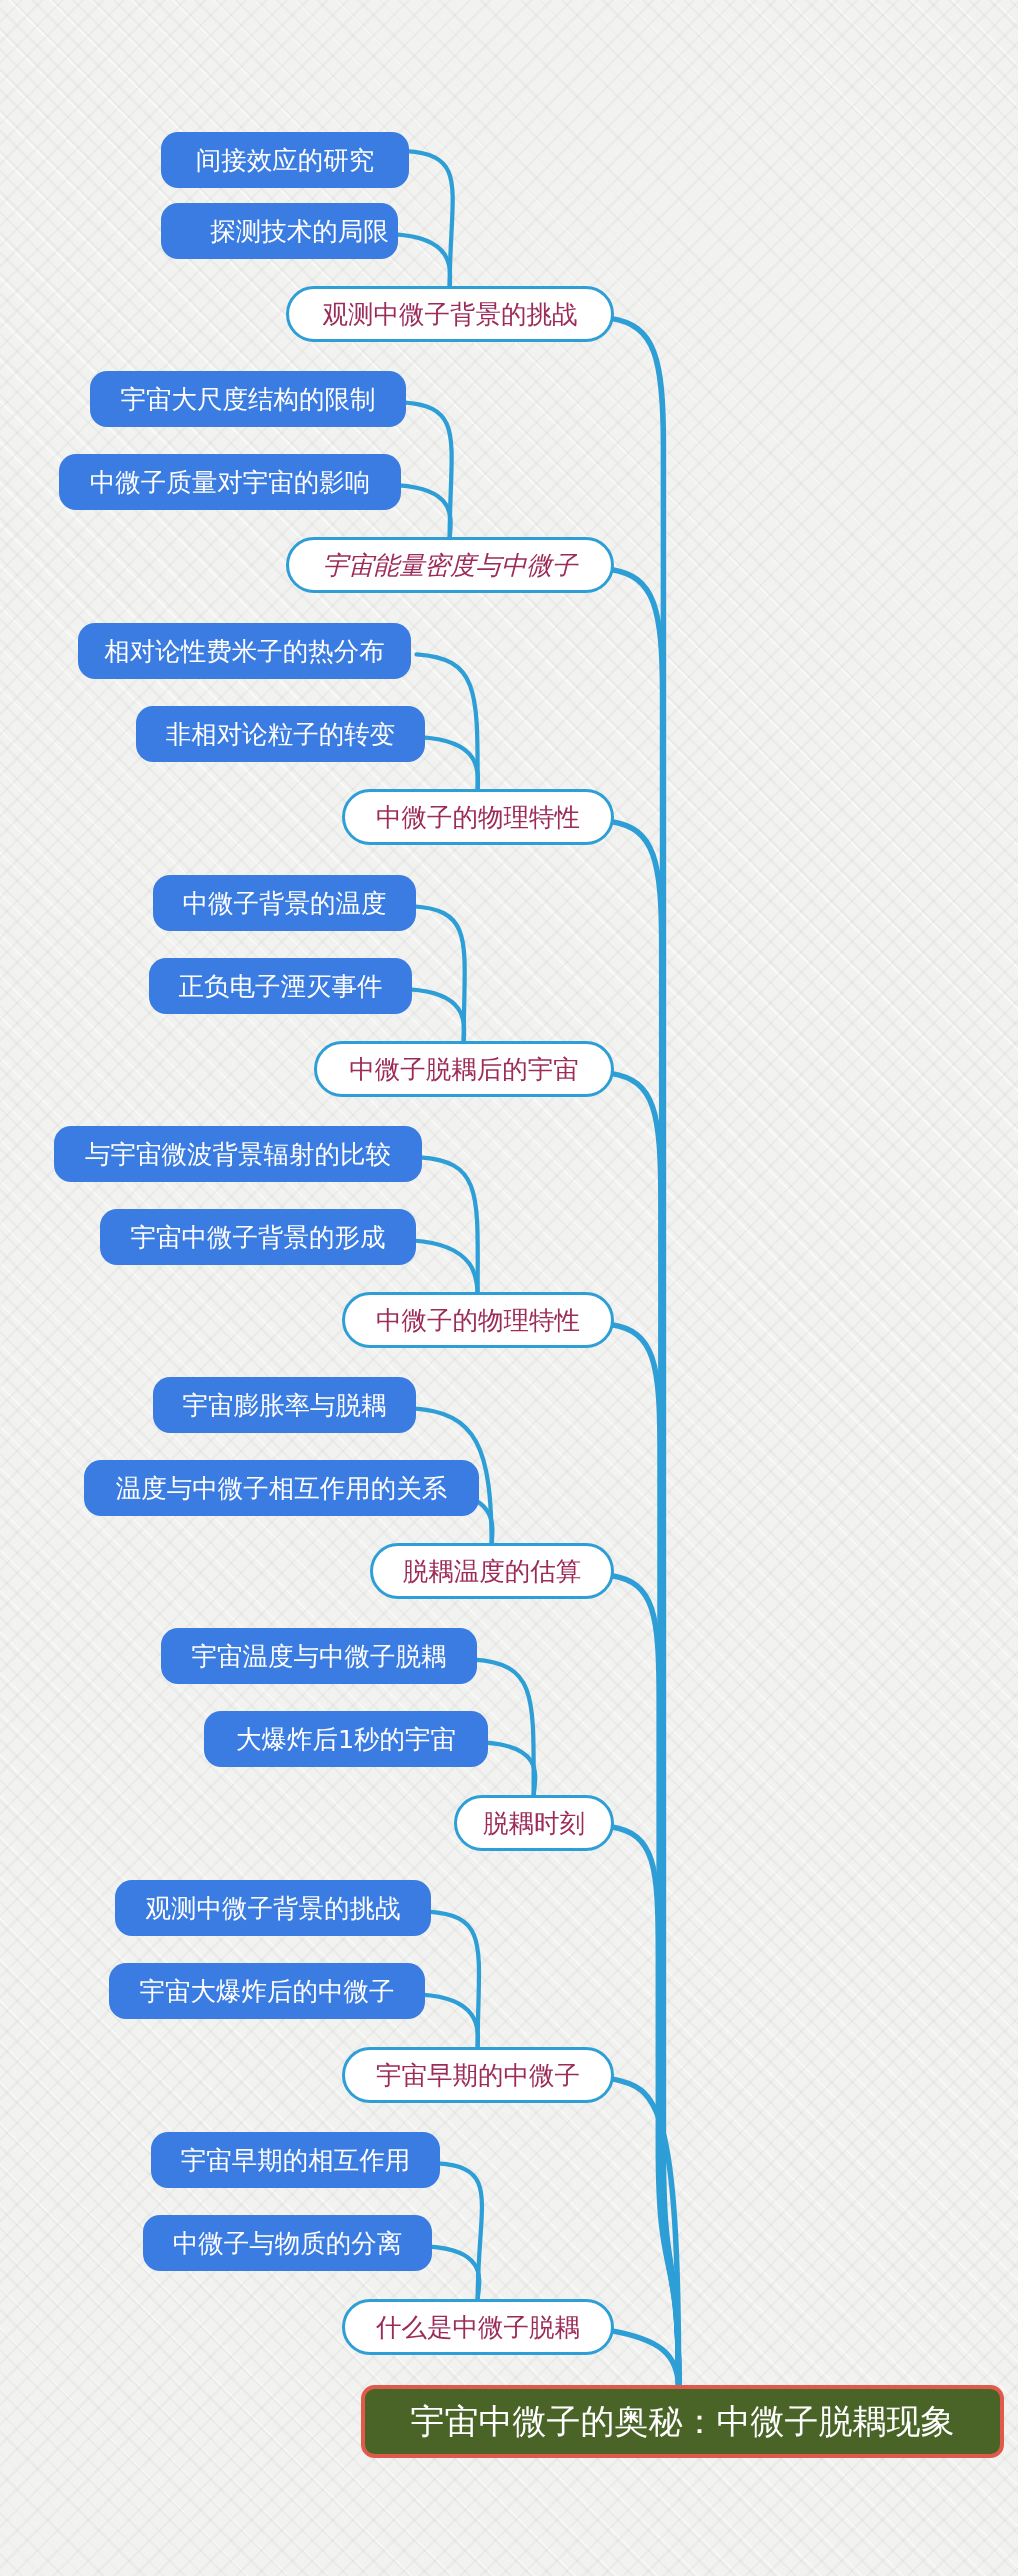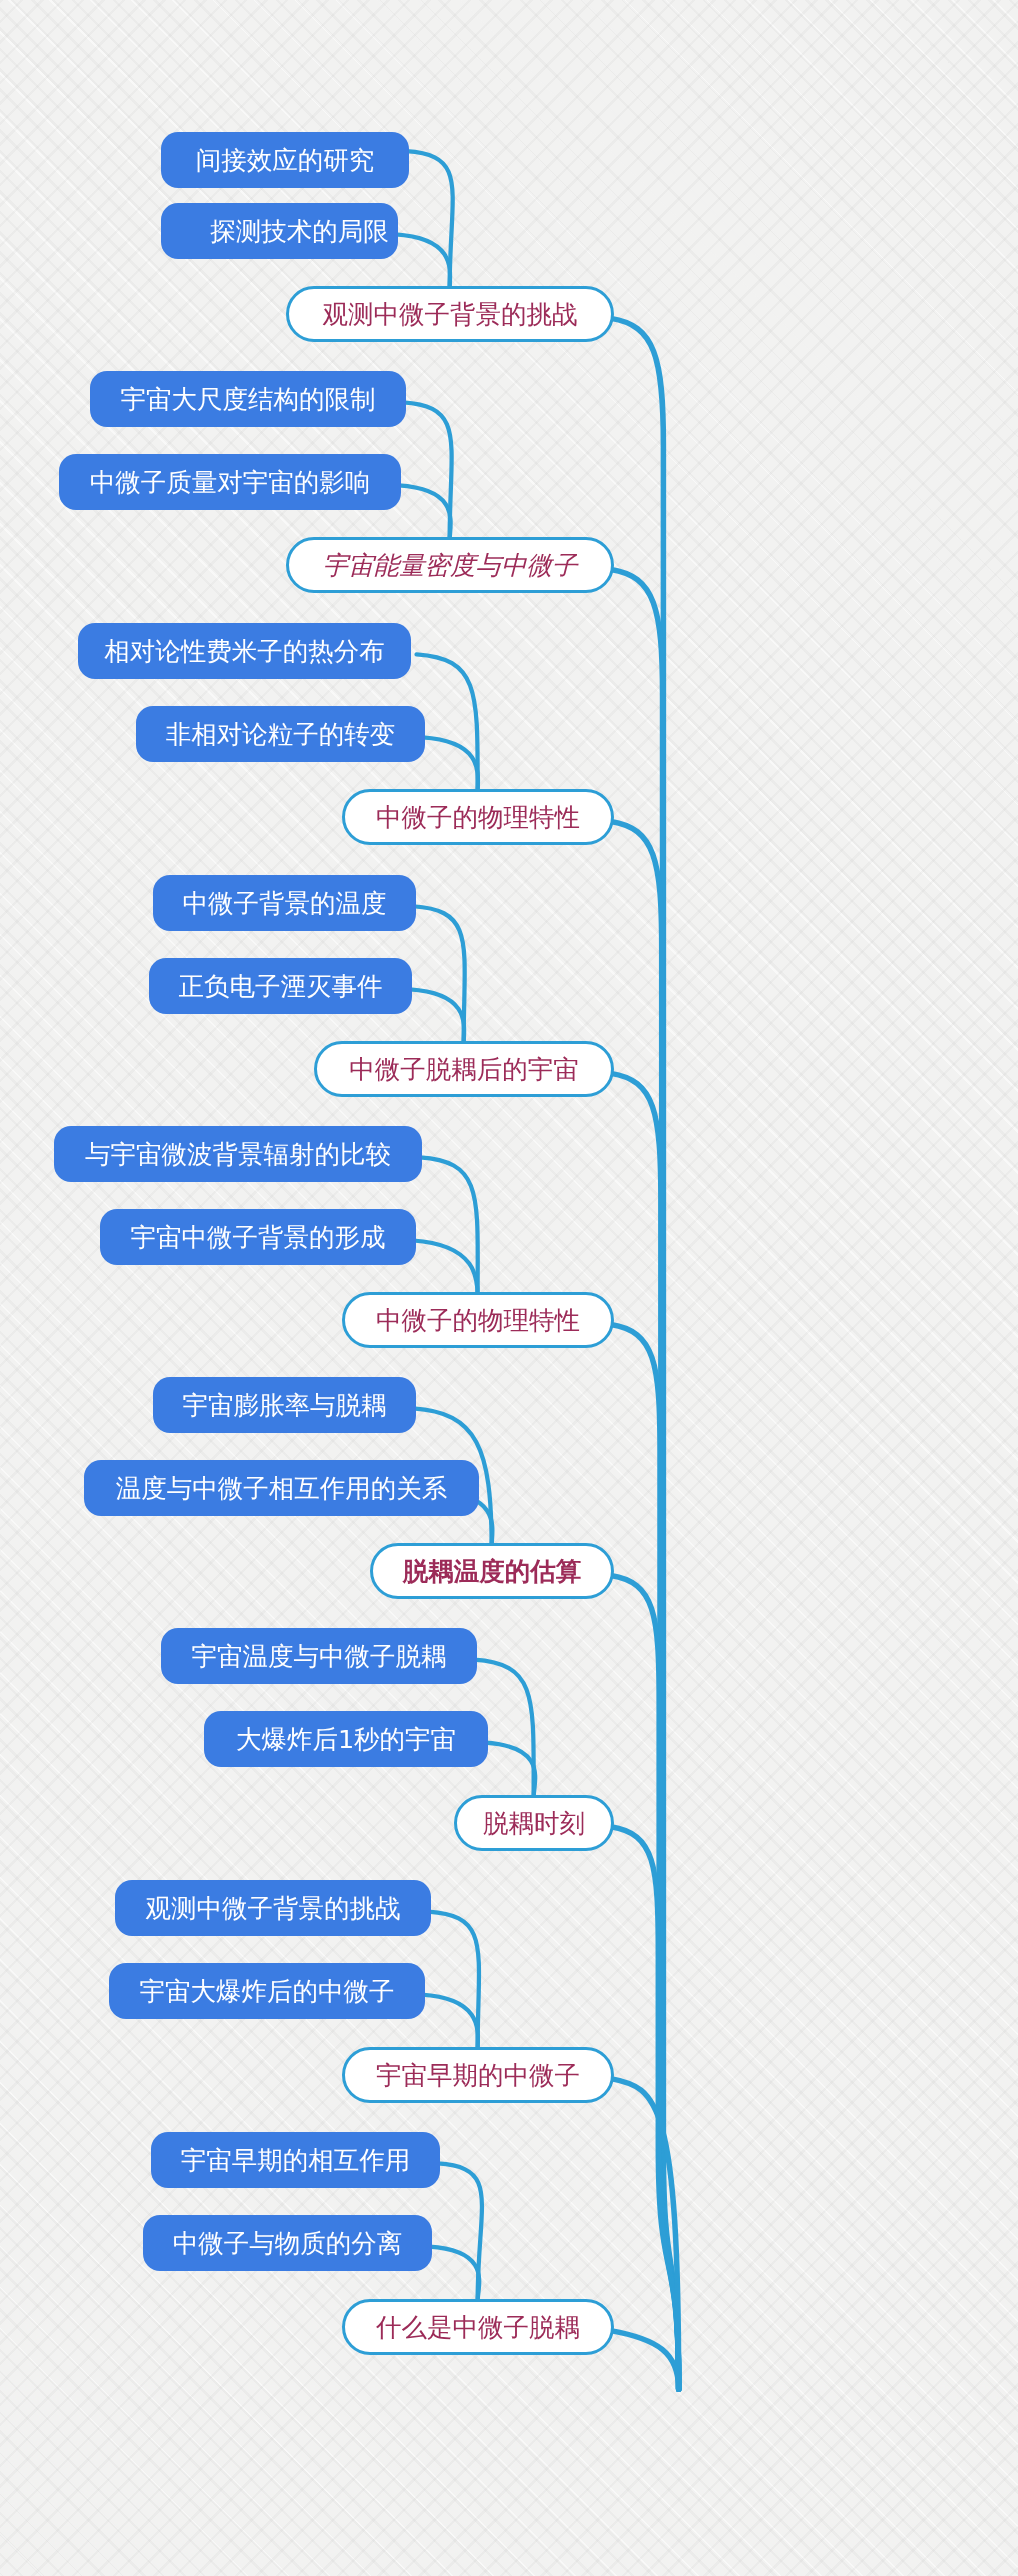--- a/index.html
+++ b/index.html
@@ -106,36 +106,37 @@
 
   <div class="cluster">
     <div class="node child" style="left:54px;top:1126px;width:368px;">与宇宙微波背景辐射的比较</div>
     <div class="node child" style="left:100px;top:1209px;width:316px;">宇宙中微子背景的形成</div>
     <div class="node branch" style="left:342px;top:1292px;width:272px;">中微子的物理特性</div>
   </div>
 
   <div class="cluster">
     <div class="node child" style="left:153px;top:1377px;width:263px;">宇宙膨胀率与脱耦</div>
     <div class="node child" style="left:48px;top:1460px;width:395px;margin-left:36px;">温度与中微子相互作用的关系</div>
-    <div class="node branch" style="left:370px;top:1543px;width:244px;font-weight:bold;">脱耦温度的估算</div>
+    <div class="node branch" style="left:370px;top:1543px;width:244px;">脱耦温度的估算</div>
   </div>
 
   <div class="cluster">
     <div class="node child" style="left:161px;top:1628px;width:316px;">宇宙温度与中微子脱耦</div>
     <div class="node child" style="left:204px;top:1711px;width:284px;">大爆炸后1秒的宇宙</div>
     <div class="node branch" style="left:454px;top:1795px;width:160px;">脱耦时刻</div>
   </div>
 
   <div class="cluster">
     <div class="node child" style="left:115px;top:1880px;width:316px;">观测中微子背景的挑战</div>
     <div class="node child" style="left:109px;top:1963px;width:316px;">宇宙大爆炸后的中微子</div>
     <div class="node branch" style="left:342px;top:2047px;width:272px;">宇宙早期的中微子</div>
   </div>
 
   <div class="cluster">
     <div class="node child" style="left:151px;top:2132px;width:289px;">宇宙早期的相互作用</div>
     <div class="node child" style="left:143px;top:2215px;width:289px;">中微子与物质的分离</div>
     <div class="node branch" style="left:342px;top:2299px;width:272px;">什么是中微子脱耦</div>
   </div>
 
+  <div class="rootnode">宇宙中微子的奥秘：中微子脱耦现象</div>
 
 </div>
 
 
 </body></html>

